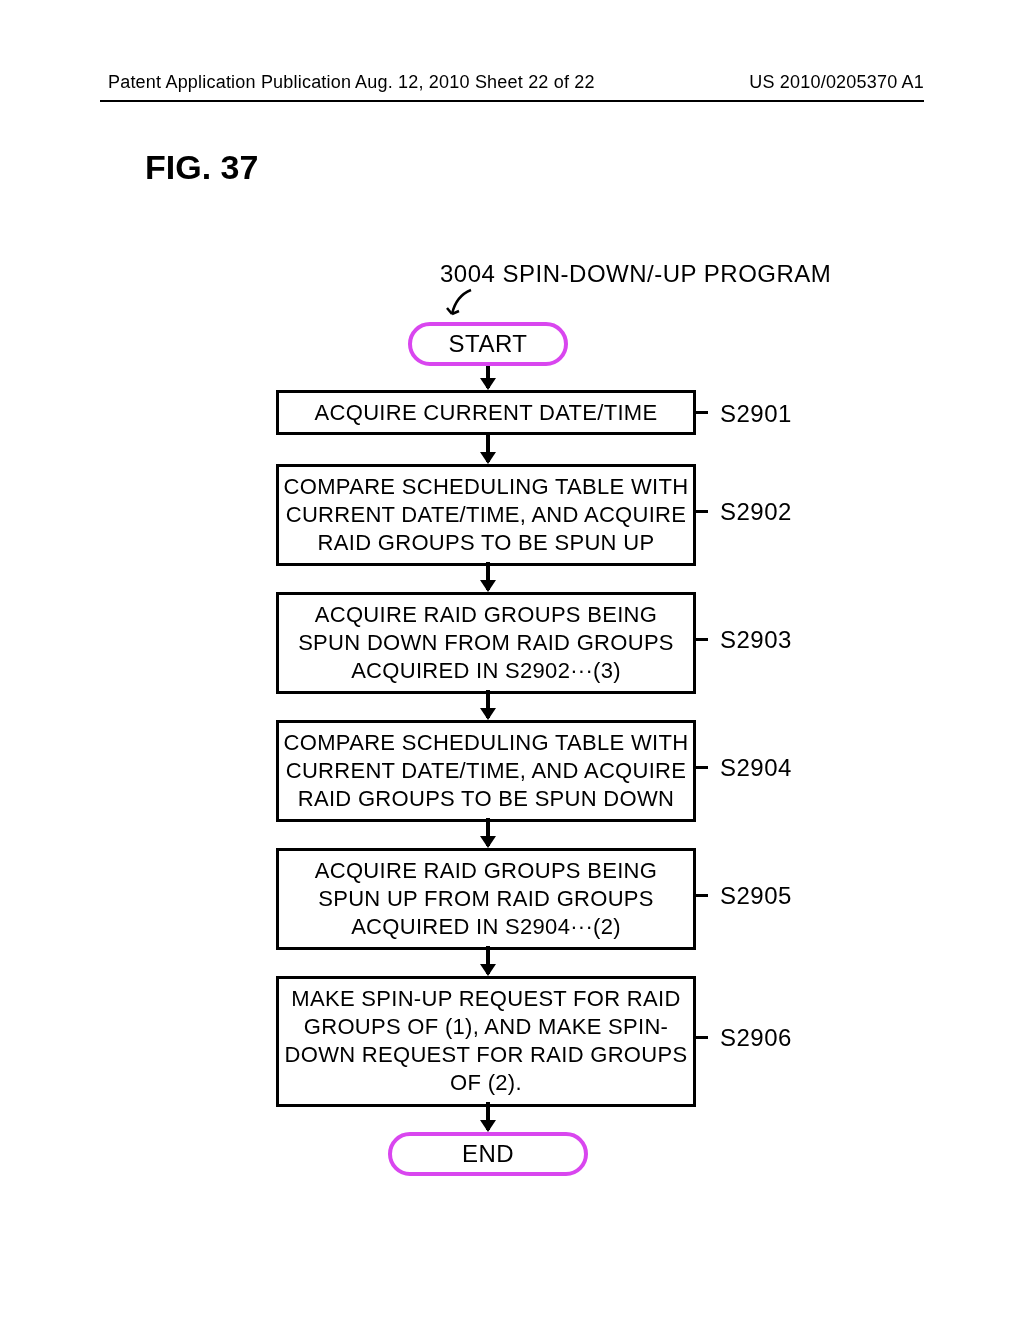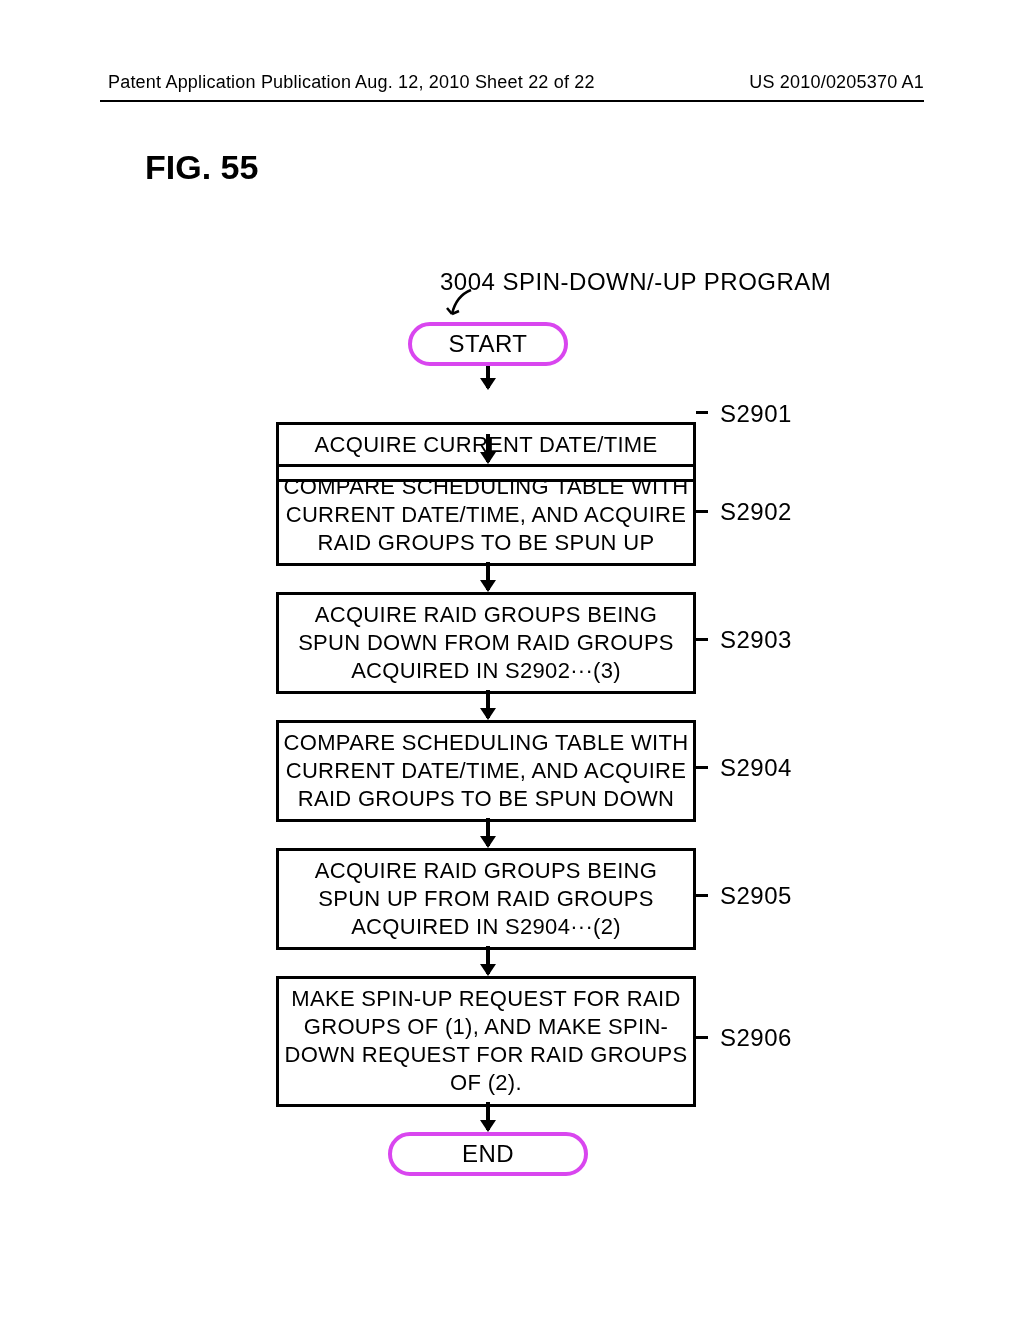--- a/index.html
+++ b/index.html
@@ -55,21 +55,20 @@
     width: 1024px;
   }
   .caption {
     position: absolute;
     top: 0px;
     left: 440px;
     font-size: 24px;
     font-weight: 400;
     letter-spacing: 0.5px;
     white-space: nowrap;
-    margin-top: 8px;
   }
   .lead-curve {
     position: absolute;
     top: 28px;
     left: 446px;
     width: 30px;
     height: 30px;
   }
   .terminator {
     position: absolute;
@@ -131,38 +130,38 @@
 </head>
 <body>
 
 <div class="header">
   <span class="left">Patent Application Publication</span>
   <span class="mid">Aug. 12, 2010  Sheet 22 of 22</span>
   <span class="right">US 2010/0205370 A1</span>
 </div>
 <div class="hr"></div>
 
-<div class="fig-label">FIG. 55</div>
+<div class="fig-label">FIG. 37</div>
 
 <div class="diagram">
 
   <div class="caption">3004 SPIN-DOWN/-UP PROGRAM</div>
 
   <svg class="lead-curve" viewBox="0 0 30 30">
     <path d="M25 2 Q10 8 6 26" fill="none" stroke="#000" stroke-width="2.5"></path>
     <path d="M6 26 l-5 -6 M6 26 l7 -3" fill="none" stroke="#000" stroke-width="2.5"></path>
   </svg>
 
   <div class="terminator" style="top:62px">
     <span>START</span>
   </div>
 
   <div class="arrow" style="top:106px;height:22px"></div>
 
-  <div class="process" style="top:130px;height:60px;margin-top:32px;">
+  <div class="process" style="top:130px;height:45px;">
     <span>ACQUIRE CURRENT DATE/TIME</span>
   </div>
   <div class="tick-in" style="top:151px;left:696px;width:12px"></div>
   <div class="step-label" style="top:140px;left:720px">S2901</div>
 
   <div class="arrow" style="top:174px;height:28px"></div>
 
   <div class="process" style="top:204px">
     <span>COMPARE SCHEDULING TABLE WITH CURRENT DATE/TIME, AND ACQUIRE RAID GROUPS TO BE SPUN UP</span>
   </div>

